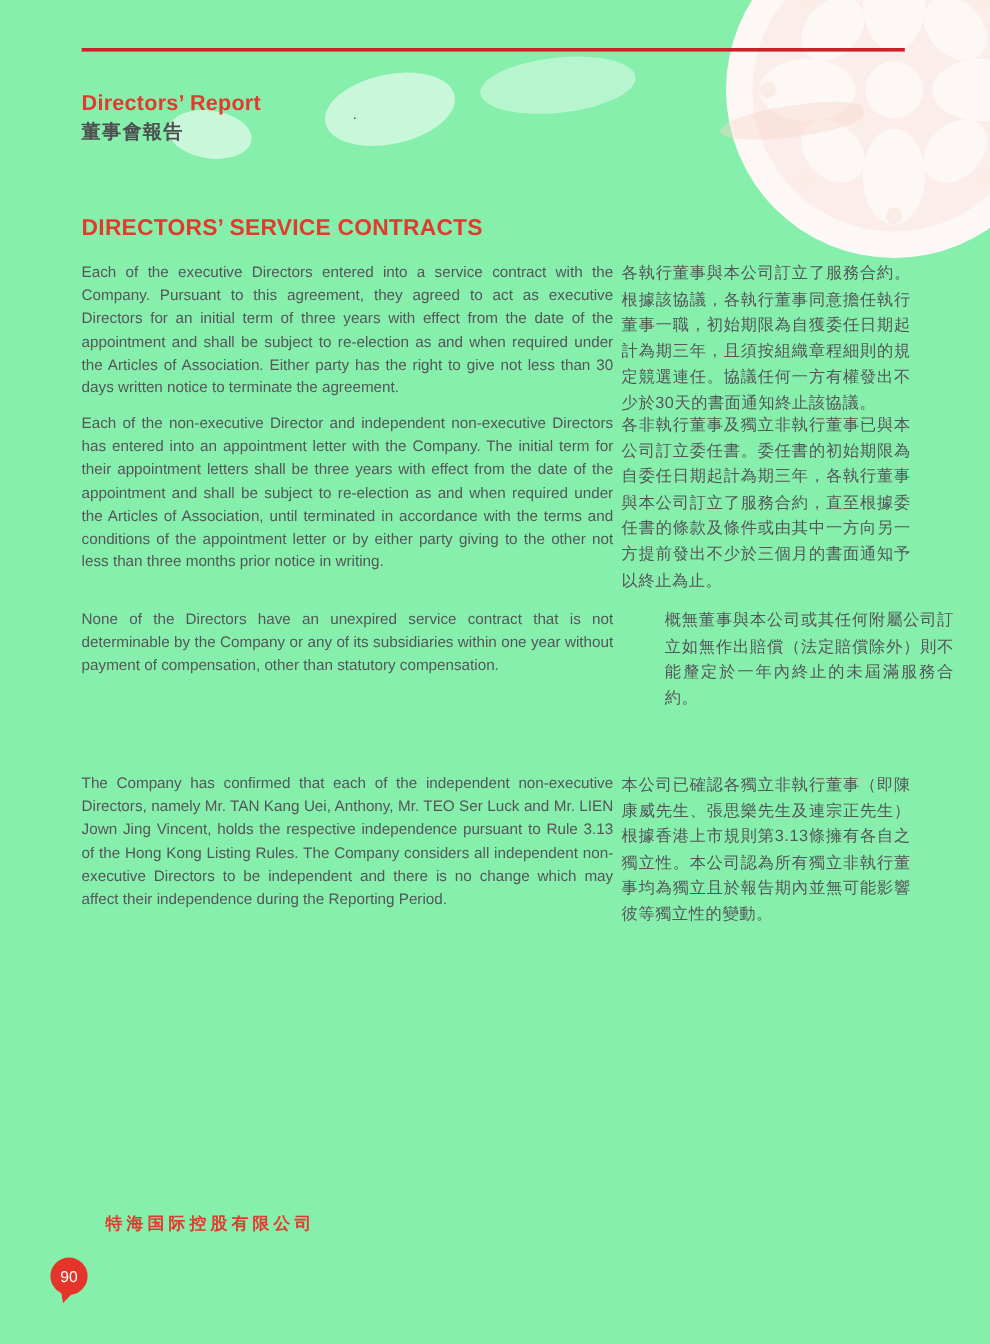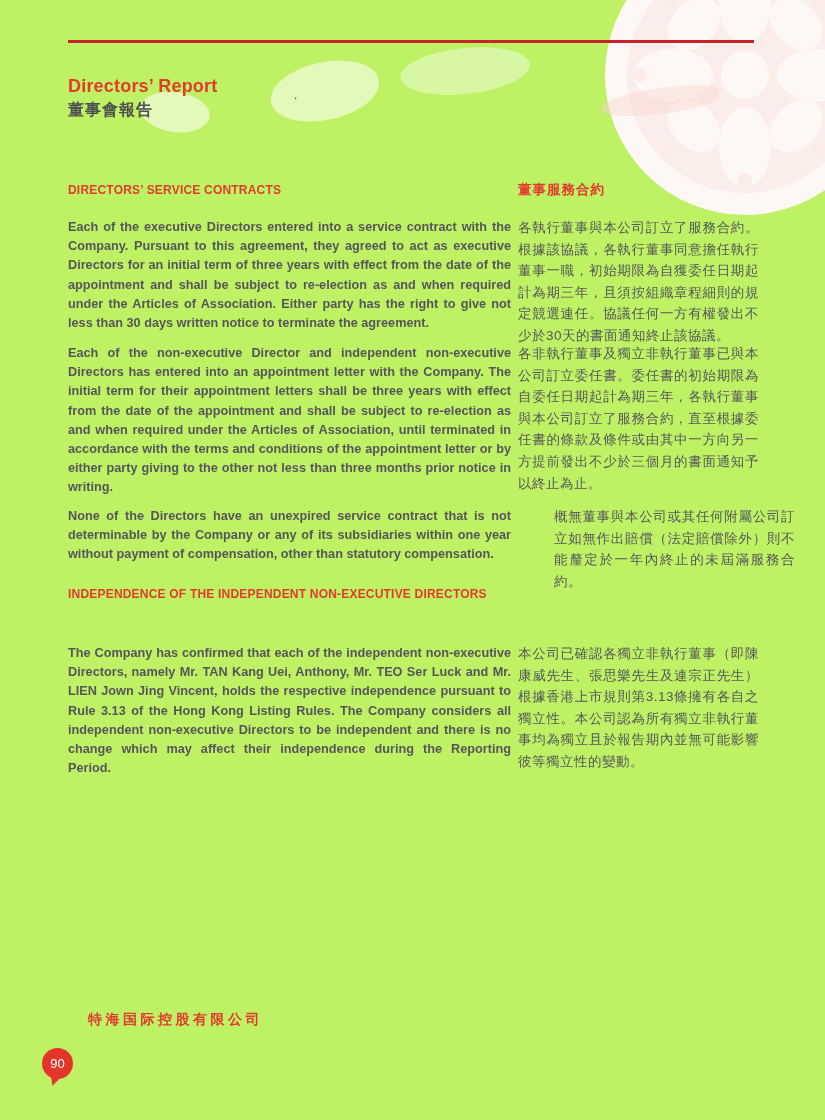--- a/index.html
+++ b/index.html
@@ -1,20 +1,20 @@
 <!DOCTYPE html>
 <html><head>
 <meta charset="utf-8">
 <style>
   html,body{margin:0;padding:0;}
   body{font-family:"Liberation Sans", sans-serif;}
   .page{
     position:relative;
     width:825px;height:1120px;
-    background:#bef264;
+    background:#86efac;
     overflow:hidden;
   }
   
   .deco{position:absolute;pointer-events:none;}
   .tomato{right:-70px;top:-75px;}
   .swirl{background:rgba(255,255,255,.55);border-radius:50%;}
   .swirl1{left:270px;top:62px;width:110px;height:58px;transform:rotate(-12deg);}
   .swirl2{left:140px;top:92px;width:70px;height:40px;transform:rotate(8deg);}
   .swirl3{left:400px;top:48px;width:130px;height:46px;transform:rotate(-6deg);background:rgba(255,255,255,.4);}
   .wedge{left:600px;top:88px;width:120px;height:26px;background:rgba(248,214,205,.45);border-radius:60% 40% 50% 50%;transform:rotate(-7deg);}
@@ -33,25 +33,25 @@
     position:absolute;left:68px;top:100px;
     font-size:16px;font-weight:bold;color:#4d4e50;letter-spacing:1px;
   }
   .stray-dot{
     position:absolute;left:294px;top:88px;
     font-size:12px;color:#4d4e50;
   }
 
   
   .blk{position:absolute;}
-  .col-en{left:68px;width:443px;font-weight:bold;}
+  .col-en{left:68px;width:443px;}
   .col-zh{left:518px;width:241px;}
 
   .h-en{
-    font-size:12px;font-weight:bold;color:#e23b2e;
+    font-size:19px;font-weight:bold;color:#e23b2e;
     letter-spacing:.2px;line-height:19.2px;text-align:justify;margin:0;
   }
   .h-zh{
     font-size:13.5px;font-weight:bold;color:#e23b2e;
     letter-spacing:1px;margin:0;
   }
   .p-en{
     font-size:12.7px;line-height:19.2px;color:#55565a;
     text-align:justify;margin:0;
   }
@@ -130,26 +130,24 @@
   <div class="rule"></div>
   <div class="title-en">Directors’ Report</div>
   <div class="title-zh">董事會報告</div>
   <div class="stray-dot">.</div>
 
   <h3 class="blk col-en h-en y-h1">DIRECTORS’ SERVICE CONTRACTS</h3>
   <p class="blk col-en p-en y-p1">Each of the executive Directors entered into a service contract with the Company. Pursuant to this agreement, they agreed to act as executive Directors for an initial term of three years with effect from the date of the appointment and shall be subject to re-election as and when required under the Articles of Association. Either party has the right to give not less than 30 days written notice to terminate the agreement.</p>
   <p class="blk col-en p-en y-p2">Each of the non-executive Director and independent non-executive Directors has entered into an appointment letter with the Company. The initial term for their appointment letters shall be three years with effect from the date of the appointment and shall be subject to re-election as and when required under the Articles of Association, until terminated in accordance with the terms and conditions of the appointment letter or by either party giving to the other not less than three months prior notice in writing.</p>
   <p class="blk col-en p-en y-p3">None of the Directors have an unexpired service contract that is not determinable by the Company or any of its subsidiaries within one year without payment of compensation, other than statutory compensation.</p>
 
-  <h3 class="blk col-zh h-zh y-h1">董事服務合約</h3>
   <p class="blk col-zh p-zh y-p1z">各執行董事與本公司訂立了服務合約。根據該協議，各執行董事同意擔任執行董事一職，初始期限為自獲委任日期起計為期三年，且須按組織章程細則的規定競選連任。協議任何一方有權發出不少於30天的書面通知終止該協議。</p>
   <p class="blk col-zh p-zh y-p2z">各非執行董事及獨立非執行董事已與本公司訂立委任書。委任書的初始期限為自委任日期起計為期三年，各執行董事與本公司訂立了服務合約，直至根據委任書的條款及條件或由其中一方向另一方提前發出不少於三個月的書面通知予以終止為止。</p>
   <p class="blk col-zh p-zh y-p3z">概無董事與本公司或其任何附屬公司訂立如無作出賠償（法定賠償除外）則不能釐定於一年內終止的未屆滿服務合約。</p>
 
-  <h3 class="blk col-en h-en y-h2">INDEPENDENCE OF THE INDEPENDENT NON-EXECUTIVE DIRECTORS</h3>
   <p class="blk col-en p-en y-p4">The Company has confirmed that each of the independent non-executive Directors, namely Mr. TAN Kang Uei, Anthony, Mr. TEO Ser Luck and Mr. LIEN Jown Jing Vincent, holds the respective independence pursuant to Rule 3.13 of the Hong Kong Listing Rules. The Company considers all independent non-executive Directors to be independent and there is no change which may affect their independence during the Reporting Period.</p>
 
   <p class="blk col-zh p-zh y-p4z">本公司已確認各獨立非執行董事（即陳康威先生、張思樂先生及連宗正先生）根據香港上市規則第3.13條擁有各自之獨立性。本公司認為所有獨立非執行董事均為獨立且於報告期內並無可能影響彼等獨立性的變動。</p>
 
   <div class="badge">90</div>
   <div class="badge-tail"></div>
   <div class="foot-zh">特海国际控股有限公司</div>
   <div class="foot-en">Super Hi International Holding Ltd.</div>
 
 </div>

